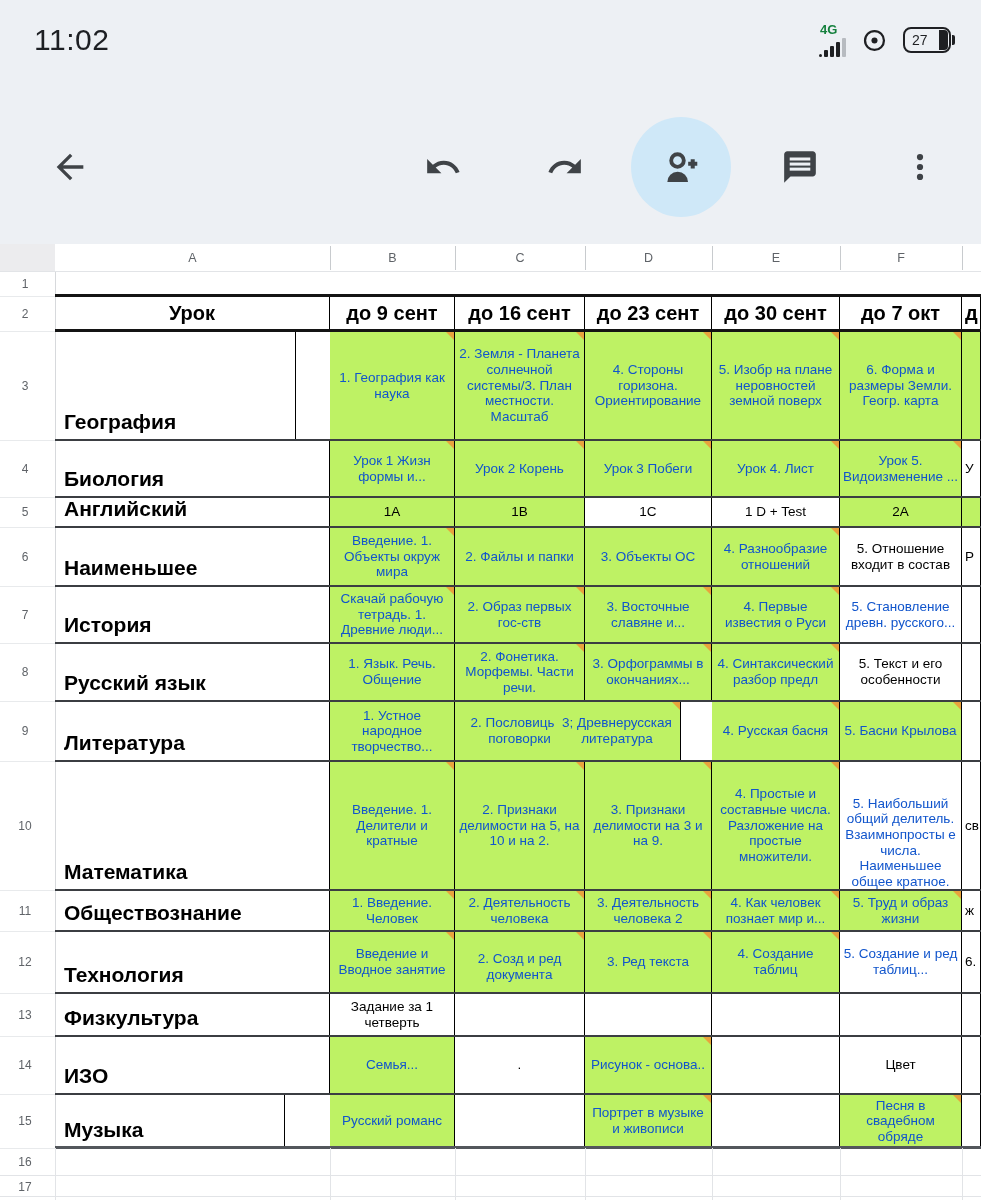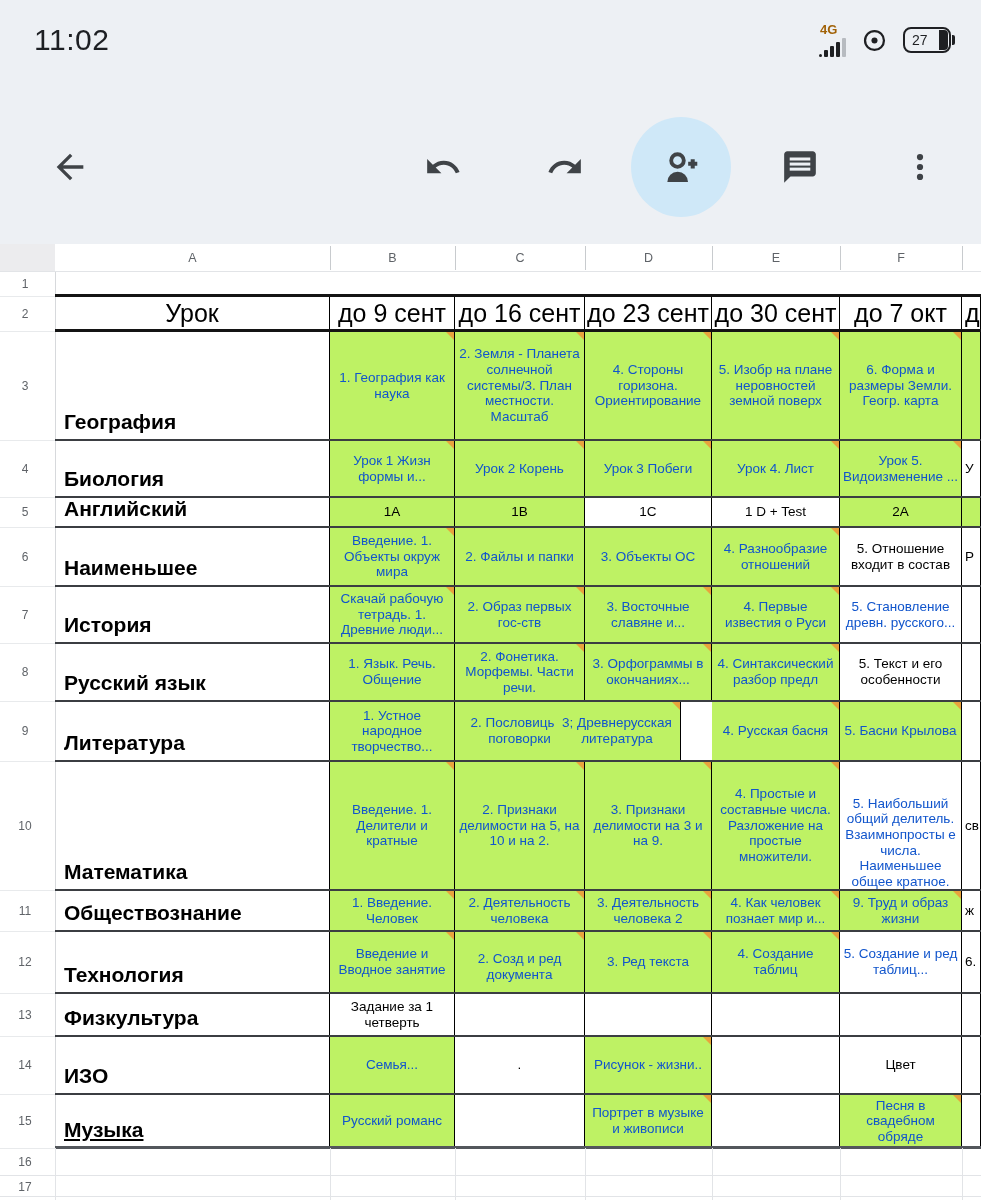--- a/index.html
+++ b/index.html
@@ -6,42 +6,42 @@
   #screen {
     position:relative; width:981px; height:1200px; overflow:hidden;
     font-family:"Liberation Sans", sans-serif; background:#ffffff;
   }
   
   .chrome {position:absolute; top:0; left:0; width:981px; height:244px; background:#edf0f4;}
   .statusbar {position:absolute; top:0; left:0; width:981px; height:80px; display:flex; align-items:center; justify-content:space-between; padding:0 30px 0 34px; box-sizing:border-box;}
   .clock {font-size:30px; color:#1d1f23; letter-spacing:.5px;}
   .sb-right {display:flex; align-items:center; gap:15px;}
   .signal {display:flex; flex-direction:column; align-items:flex-start; line-height:1;}
-  .sig-label {font-size:13px; color:#a16207; font-weight:bold; margin-left:1px;}
+  .sig-label {font-size:13px; color:#15803d; font-weight:bold; margin-left:1px;}
   .sig-bars {display:flex; align-items:flex-end; gap:2px; margin-top:2px; height:19px;}
   .sig-bars i {display:block; width:4px; background:#1f2023; border-radius:1px;}
   .sig-bars i.dot {width:3px; height:3px; border-radius:50%;}
   .sig-bars i.faint {background:#b7bbc0;}
   .battery {position:relative; width:48px; height:26px; border:2.4px solid #1f2023; border-radius:8px; display:flex; align-items:center; padding-left:7px; box-sizing:border-box; background:#edf0f4;}
   .batt-num {font-size:14px; color:#1f2023; z-index:1;}
   .batt-fill {position:absolute; right:1px; top:1px; bottom:1px; width:9px; background:#1f2023; border-radius:0 4px 4px 0;}
   .batt-nub {position:absolute; right:-6px; top:50%; transform:translateY(-50%); width:3.5px; height:10px; background:#1f2023; border-radius:0 2px 2px 0;}
   .icon-btn {position:absolute; top:167px; transform:translate(-50%,-50%); cursor:pointer; display:flex; align-items:center; justify-content:center;}
   .share-bubble {width:100px; height:100px; border-radius:50%; background:#cfe8f8; display:flex; align-items:center; justify-content:center;}
   
   .sheet-bg {position:absolute; top:244px; left:0; width:981px; height:956px; background:#ffffff;}
   .corner-box {position:absolute; top:244px; left:0; width:55px; height:28px; background:#ececee;}
   .collabel {position:absolute; top:244px; height:28px; display:flex; align-items:center; justify-content:center; color:#5f6368; font-size:12.5px;}
   .coltick {position:absolute; top:246px; height:24px; width:1px; background:#c8cbce;}
   .gutter-num {position:absolute; left:0; width:50px; display:flex; align-items:center; justify-content:center; color:#5f6368; font-size:12px;}
   .cell {position:absolute; box-sizing:border-box; display:flex; align-items:center; justify-content:center; text-align:center; font-size:13.5px; line-height:1.16; color:#000; border-right:1.4px solid #000; overflow:hidden; padding:1px 2px; background:#fff;}
   .cell.bg-y {background:#bef264;}
   .cell.fg-l {color:#1155cc;}
   .cell.acell {justify-content:flex-start; align-items:flex-end; text-align:left; font-weight:bold; font-size:21px; padding:0 0 6px 9px;}
-  .cell.headrow {font-weight:normal; font-size:25px;}
+  .cell.headrow {font-weight:bold; font-size:20px;}
   .cell.gcol {justify-content:flex-start; text-align:left; padding-left:3px;}
   .note-corner {position:absolute; top:0; right:0; width:0; height:0; border-top:9px solid #e8a33d; border-left:9px solid transparent;}
   .hline,.vline {position:absolute;}
 </style>
 </head>
 <body>
 
 <div id="screen">
 
   <div class="chrome"></div>
@@ -143,21 +143,21 @@
       <div class="cell headrow" style="left: 712px; top: 296px; width: 128px; height: 35px;">
         <span>до 30 сент</span>
       </div>
       <div class="cell headrow" style="left: 840px; top: 296px; width: 122px; height: 35px;">
         <span>до 7 окт</span>
       </div>
       <div class="cell headrow gcol" style="left: 962px; top: 296px; width: 19px; height: 35px;">
         <span>д</span>
       </div>
       <div class="gutter-num" style="top: 331px; height: 109px;">3</div>
-      <div class="cell acell" style="left: 55px; top: 331px; width: 275px; height: 109px;">География</div>
+      <div class="cell acell" style="left: 55px; top: 331px; width: 241px; height: 109px;">География</div>
       <div class="cell bg-y fg-l" style="left: 330px; top: 331px; width: 125px; height: 109px;">
         <span>1. География как наука</span>
         <div class="note-corner"></div>
       </div>
       <div class="cell bg-y fg-l" style="left: 455px; top: 331px; width: 130px; height: 109px;">
         <span>2. Земля - Планета солнечной системы/3. План местности. Масштаб</span>
         <div class="note-corner"></div>
       </div>
       <div class="cell bg-y fg-l" style="left: 585px; top: 331px; width: 127px; height: 109px;">
         <span>4. Стороны горизона. Ориентирование</span>
@@ -347,21 +347,21 @@
       </div>
       <div class="cell bg-y fg-l" style="left: 585px; top: 890px; width: 127px; height: 41px;">
         <span>3. Деятельность человека 2</span>
         <div class="note-corner"></div>
       </div>
       <div class="cell bg-y fg-l" style="left: 712px; top: 890px; width: 128px; height: 41px;">
         <span>4. Как человек познает мир и...</span>
         <div class="note-corner"></div>
       </div>
       <div class="cell bg-y fg-l" style="left: 840px; top: 890px; width: 122px; height: 41px;">
-        <span>9. Труд и образ жизни</span>
+        <span>5. Труд и образ жизни</span>
         <div class="note-corner"></div>
       </div>
       <div class="cell gcol" style="left: 962px; top: 890px; width: 19px; height: 41px;">
         <span>ж</span>
       </div>
       <div class="gutter-num" style="top: 931px; height: 62px;">12</div>
       <div class="cell acell" style="left: 55px; top: 931px; width: 275px; height: 62px;">Технология</div>
       <div class="cell bg-y fg-l" style="left: 330px; top: 931px; width: 125px; height: 62px;">
         <span>Введение и Вводное занятие</span>
         <div class="note-corner"></div>
@@ -406,34 +406,34 @@
       </div>
       <div class="gutter-num" style="top: 1036px; height: 58px;">14</div>
       <div class="cell acell" style="left: 55px; top: 1036px; width: 275px; height: 58px;">ИЗО</div>
       <div class="cell bg-y fg-l" style="left: 330px; top: 1036px; width: 125px; height: 58px;">
         <span>Семья...</span>
       </div>
       <div class="cell" style="left: 455px; top: 1036px; width: 130px; height: 58px;">
         <span>.</span>
       </div>
       <div class="cell bg-y fg-l" style="left: 585px; top: 1036px; width: 127px; height: 58px;">
-        <span>Рисунок - жизни..</span>
+        <span>Рисунок - основа..</span>
         <div class="note-corner"></div>
       </div>
       <div class="cell" style="left: 712px; top: 1036px; width: 128px; height: 58px;">
         <span></span>
       </div>
       <div class="cell" style="left: 840px; top: 1036px; width: 122px; height: 58px;">
         <span>Цвет</span>
       </div>
       <div class="cell gcol" style="left: 962px; top: 1036px; width: 19px; height: 58px;">
         <span></span>
       </div>
       <div class="gutter-num" style="top: 1094px; height: 54px;">15</div>
-      <div class="cell acell" style="left: 55px; top: 1094px; width: 275px; height: 54px; text-decoration: underline;">Музыка</div>
+      <div class="cell acell" style="left: 55px; top: 1094px; width: 230px; height: 54px;">Музыка</div>
       <div class="cell bg-y fg-l" style="left: 330px; top: 1094px; width: 125px; height: 54px;">
         <span>Русский романс</span>
       </div>
       <div class="cell" style="left: 455px; top: 1094px; width: 130px; height: 54px;">
         <span></span>
       </div>
       <div class="cell bg-y fg-l" style="left: 585px; top: 1094px; width: 127px; height: 54px;">
         <span>Портрет в музыке и живописи</span>
         <div class="note-corner"></div>
       </div>

